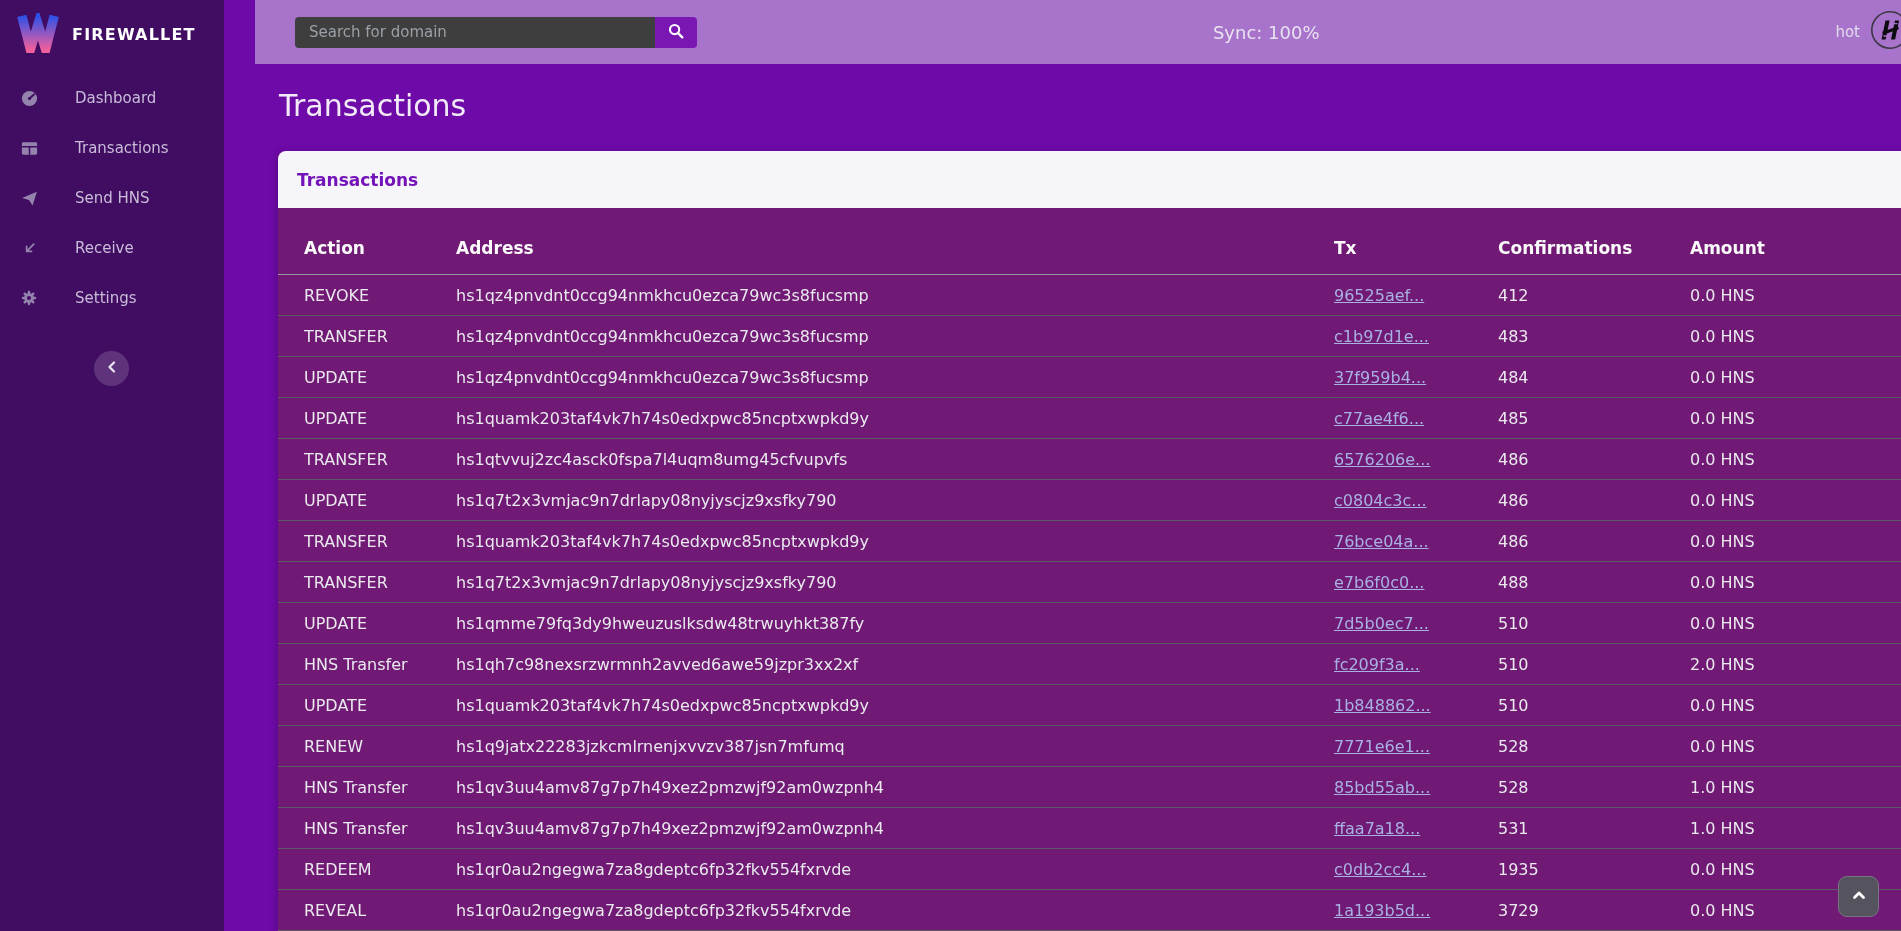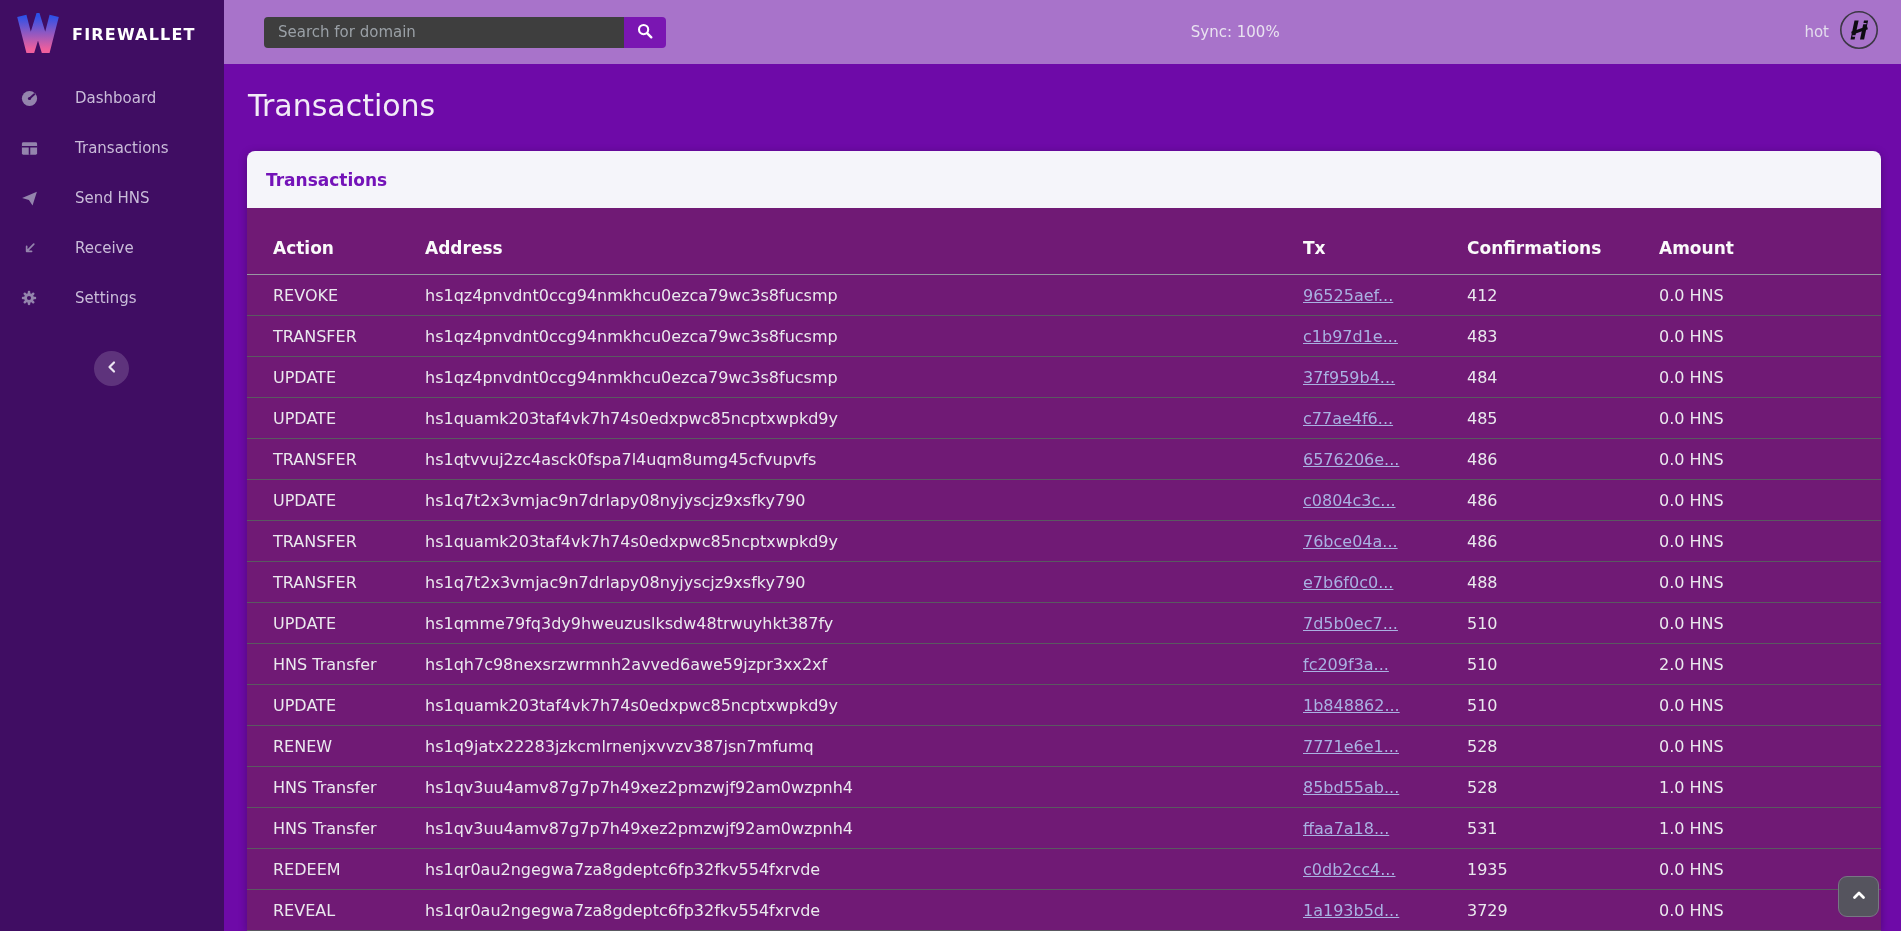--- a/index.html
+++ b/index.html
@@ -1,19 +1,19 @@
 <!DOCTYPE html>
 <html><head>
 <meta charset="utf-8">
 <style>
   * { margin:0; padding:0; box-sizing:border-box; }
   html,body { width:1901px; height:931px; overflow:hidden; }
   body { font-family:"DejaVu Sans","Liberation Sans",sans-serif; background:#6e0aa8; }
 
-  .app { display:flex; width:1901px; height:931px; }
+  .app { display:flex; width:1901px; height:931px;gap:31px; }
 
   
   .sidebar { width:224px; min-width:224px; height:931px; background:#400d63; position:relative; z-index:5; }
   .brand { height:69px; display:flex; align-items:center; padding-left:16px; }
   .brand-name { color:#ffffff; font-weight:bold; font-size:16px; letter-spacing:1.2px; margin-left:12px; }
   .nav { padding-top:4px; }
   .nav-item { display:flex; align-items:center; padding:15px 18px; cursor:pointer; text-decoration:none; }
   .nav-item .nicon { width:22px; height:20px; margin-right:10px; color:#9484ad; display:flex; align-items:center; justify-content:center; }
   .nav-item .nlabel { color:#c9bcd9; font-size:15px;margin-left:25px; }
   .collapse-btn { position:absolute; left:94px; top:351px; width:35px; height:35px; border-radius:50%;
@@ -23,21 +23,21 @@
   .main-col { flex:1; display:flex; flex-direction:column; }
 
   
   .topbar { height:69px; background:#a873ca; display:flex; align-items:center; justify-content:space-between; padding:0 22px 0 40px; }
   .search-group { display:flex; height:31px; }
   .search-input { width:360px; height:31px; background:#3e3e3e; border:none; outline:none; color:#e8e8e8;
     font-size:15px; padding:0 14px; border-radius:4px 0 0 4px; font-family:inherit; }
   .search-input::placeholder { color:#9aa0a6; }
   .search-btn { width:42px; height:31px; background:#7a16b2; border:none; border-radius:0 4px 4px 0; cursor:pointer;
     display:flex; align-items:center; justify-content:center; }
-  .sync { color:#e9e3f0; font-size:15px; }
+  .sync { color:#e9e3f0; font-size:18px; }
   .wallet { display:flex; align-items:center; }
   .wallet-name { color:#e3dced; font-size:15px; margin-right:10px; }
 
   
   .content { flex:1; background:#6e0aa8; padding:24px 20px 0 23px; }
   .page-title { color:#f2ebf7; font-size:30px; font-weight:500; margin-left:1px; }
   .card { margin-top:28px; width:1634px; border-radius:8px 8px 0 0; box-shadow:0 2px 8px rgba(0,0,0,0.28); overflow:hidden; }
   .card-header { height:57px; background:#f5f5fa; display:flex; align-items:center; padding-left:19px; }
   .card-title { color:#7413b8; font-weight:bold; font-size:17px; }
   .table-wrap { background:#701a75; padding-top:0; }

